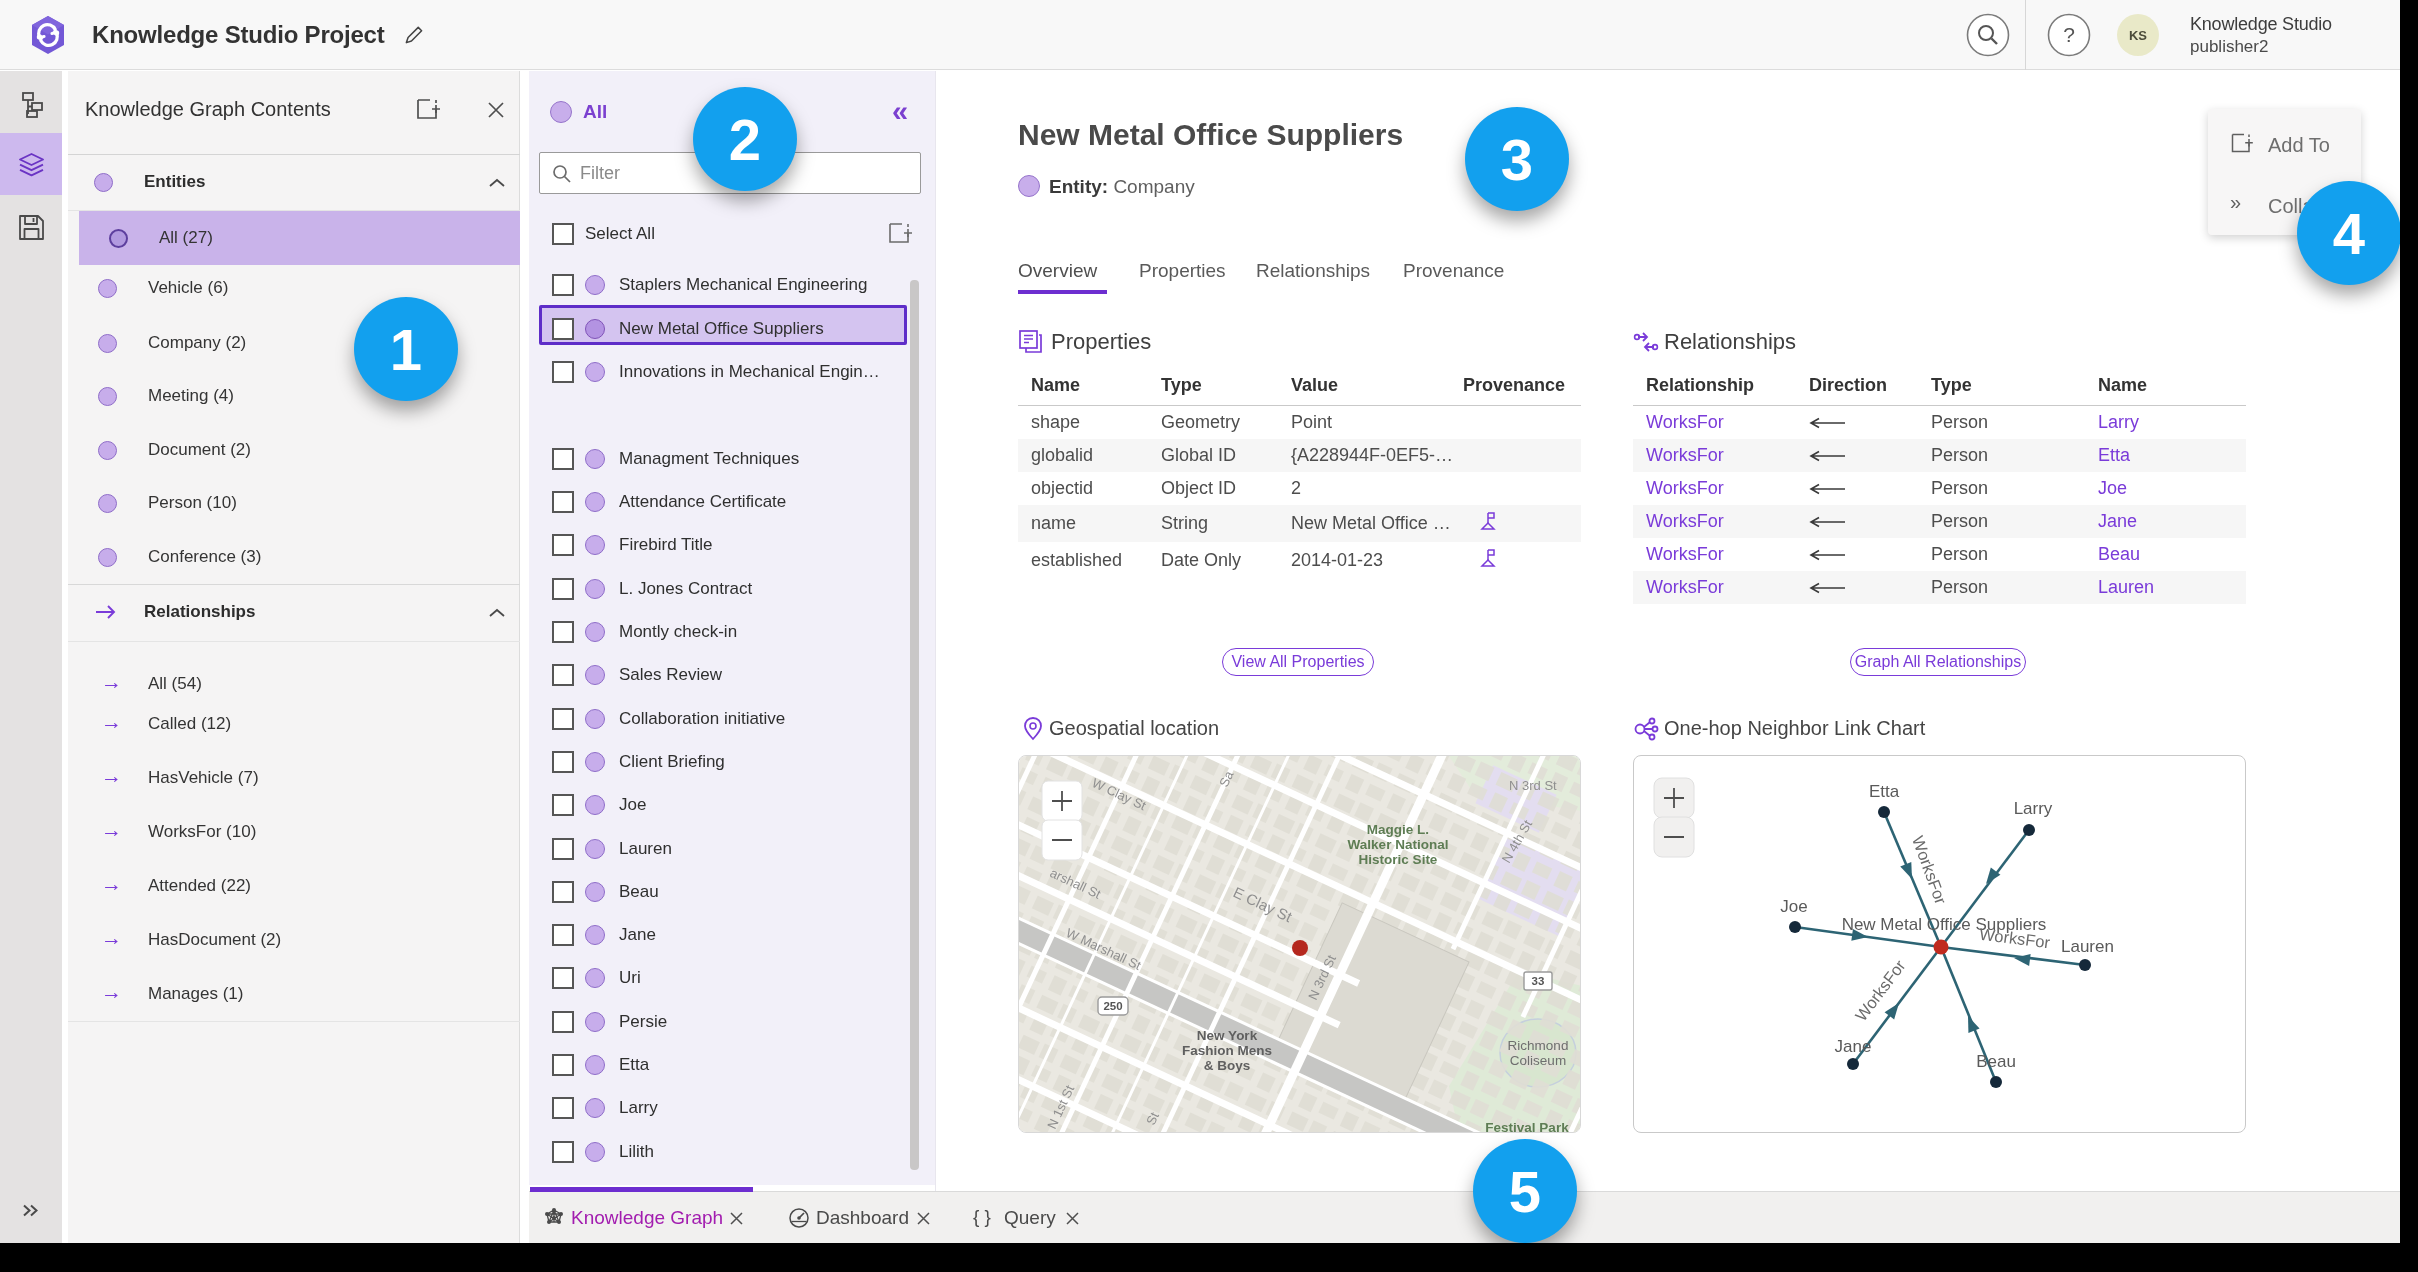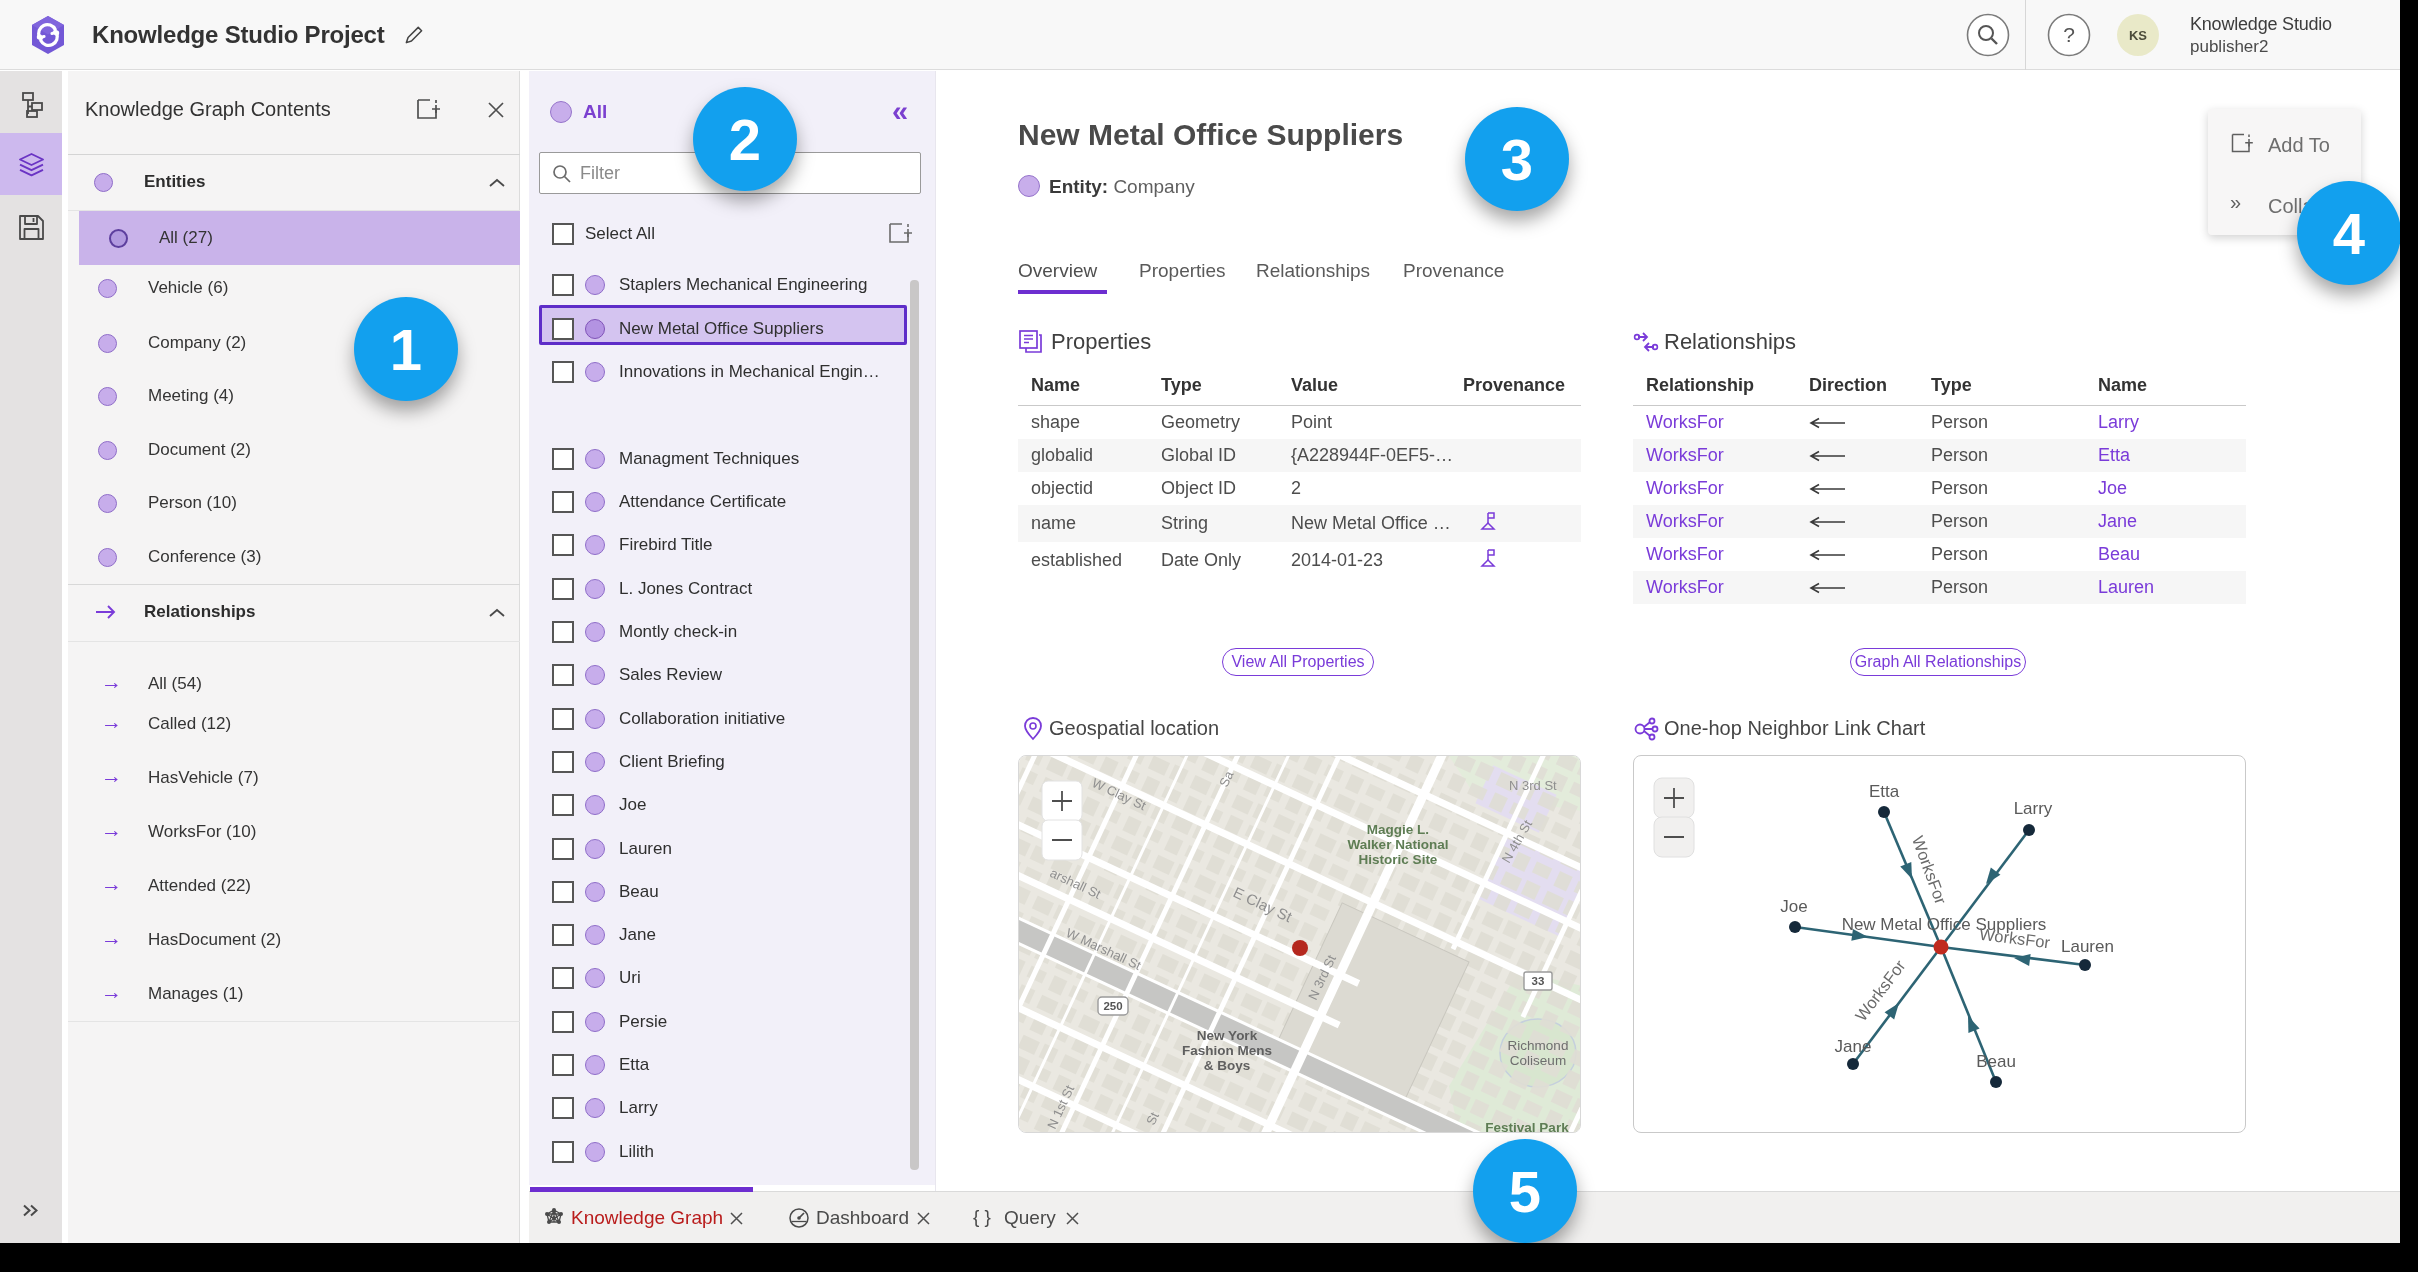--- a/index.html
+++ b/index.html
@@ -607,21 +607,21 @@
       </g>
       <g fill="#4a4a4a">
         <circle cx="11" cy="3" r="2"></circle>
           <circle cx="18" cy="7" r="2"></circle>
           <circle cx="16" cy="15" r="2"></circle>
           <circle cx="6" cy="15" r="2"></circle>
           <circle cx="4" cy="7" r="2"></circle>
           <circle cx="11" cy="11" r="2"></circle>
       </g>
     </svg>
-    <div class="abs" style="left:42px; top:15px; font-size:19px; color:#b91c1c;">Knowledge Graph</div>
+    <div class="abs" style="left:42px; top:15px; font-size:19px; color:#a21caf;">Knowledge Graph</div>
     <svg class="abs" style="left:200px; top:19px;" width="15" height="15" viewBox="0 0 15 15">
         <path d="M2,2 L13,13 M13,2 L2,13" stroke="#4f4f4f" stroke-width="1.5"></path>
       </svg>
     <svg class="abs" style="left:259px; top:15px;" width="22" height="22" viewBox="0 0 22 22">
       <circle cx="11" cy="11" r="9" fill="none" stroke="#4a4a4a" stroke-width="1.5"></circle>
       <path d="M11,11 L16,6" stroke="#4a4a4a" stroke-width="1.7"></path>
       <circle cx="11" cy="11" r="1.8" fill="#4a4a4a"></circle>
       <path d="M3.5,14.5 L18.5,14.5" stroke="#4a4a4a" stroke-width="1.3"></path>
     </svg>
     <div class="abs" style="left:287px; top:15px; font-size:19px; color:#4a4a4a;">Dashboard</div>

